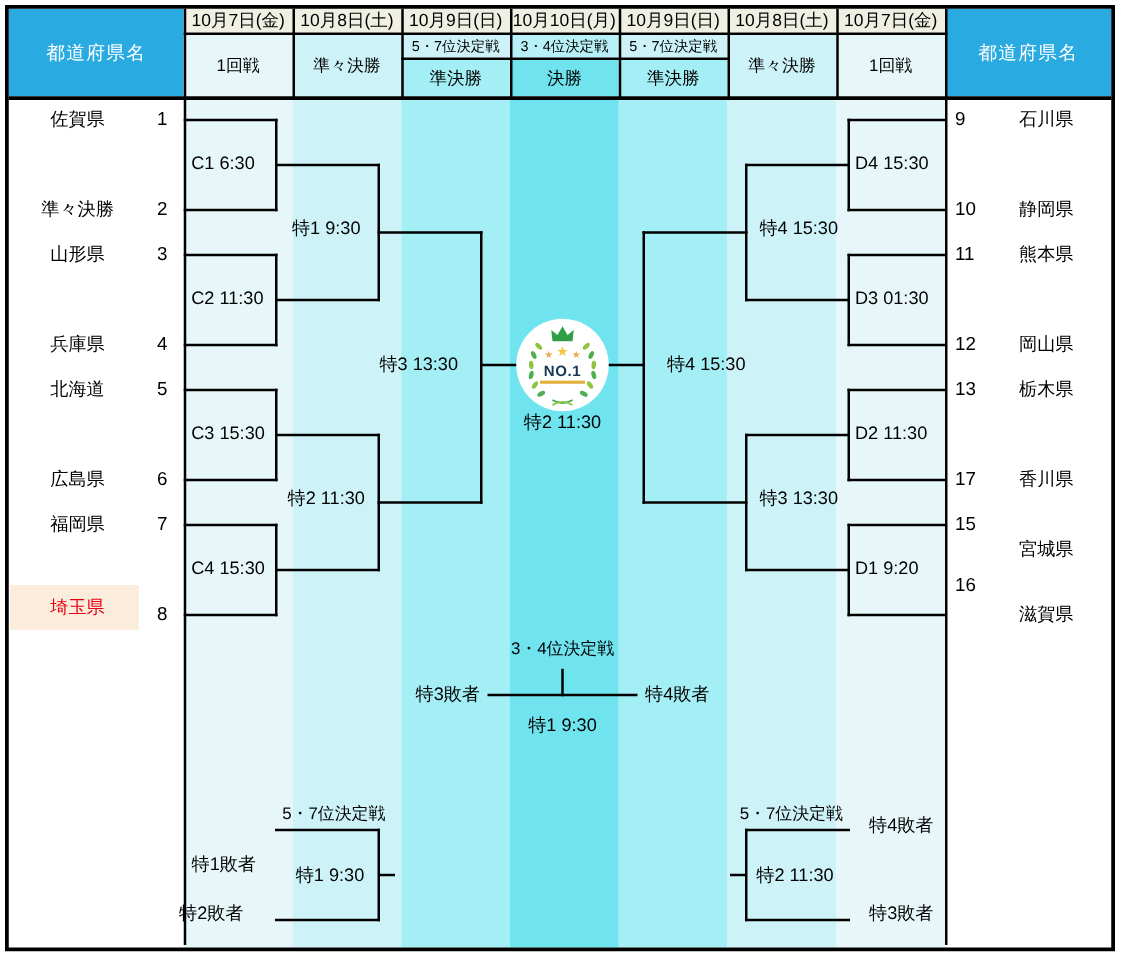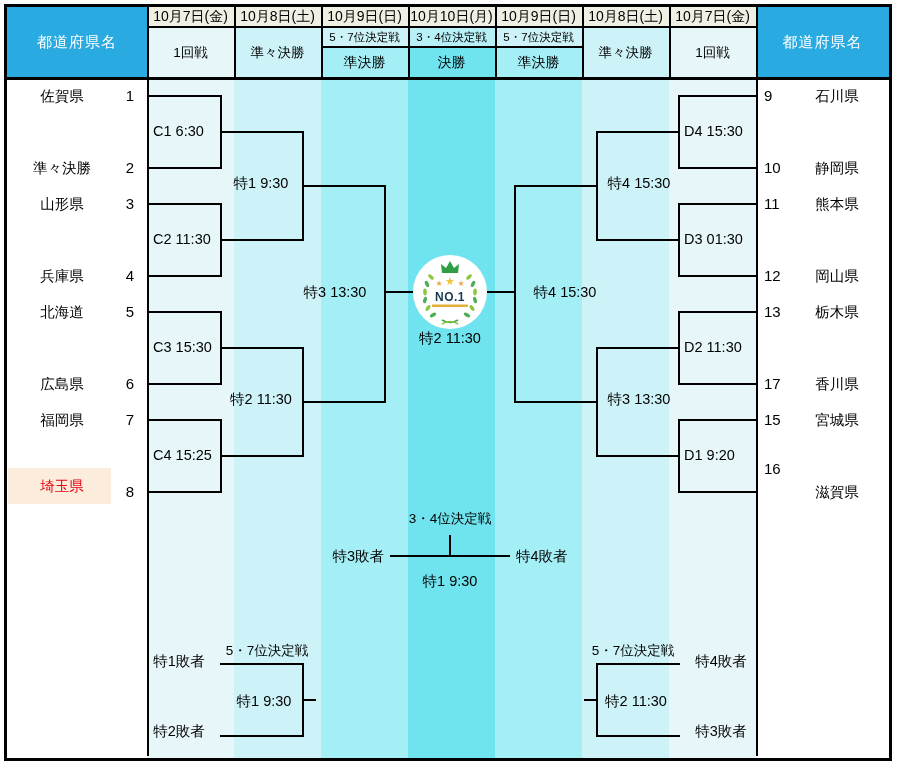--- a/index.html
+++ b/index.html
@@ -88,36 +88,36 @@
   <div class="lbl numL" style="top:373px">6</div>
   <div class="lbl numL" style="top:409px">7</div>
   <div class="lbl numL" style="top:481px">8</div>
 
   <div class="lbl prefR" style="top:85px">石川県</div>
   <div class="lbl prefR" style="top:157px">静岡県</div>
   <div class="lbl prefR" style="top:193px">熊本県</div>
   <div class="lbl prefR" style="top:265px">岡山県</div>
   <div class="lbl prefR" style="top:301px">栃木県</div>
   <div class="lbl prefR" style="top:373px">香川県</div>
-  <div class="lbl prefR" style="top:409px">宮城県</div>
+  <div class="lbl prefR" style="top:429px">宮城県</div>
   <div class="lbl prefR" style="top:481px">滋賀県</div>
 
   <div class="lbl numR" style="top:85px">9</div>
   <div class="lbl numR" style="top:157px">10</div>
   <div class="lbl numR" style="top:193px">11</div>
   <div class="lbl numR" style="top:265px">12</div>
   <div class="lbl numR" style="top:301px">13</div>
   <div class="lbl numR" style="top:373px">17</div>
   <div class="lbl numR" style="top:409px">15</div>
   <div class="lbl numR" style="top:458px">16</div>
 
   <div class="lbl m" style="left:153px;top:120px">C1 6:30</div>
   <div class="lbl m" style="left:153px;top:228px">C2 11:30</div>
   <div class="lbl m" style="left:153px;top:336px">C3 15:30</div>
-  <div class="lbl m" style="left:153px;top:444px">C4 15:25</div>
+  <div class="lbl m" style="left:153px;top:444px">C4 15:30</div>
   <div class="lbl m" style="left:684px;top:120px">D4 15:30</div>
   <div class="lbl m" style="left:684px;top:228px">D3 01:30</div>
   <div class="lbl m" style="left:684px;top:336px">D2 11:30</div>
   <div class="lbl m" style="left:684px;top:444px">D1 9:20</div>
 
   <div class="lbl m ctr" style="left:222px;width:78px;top:172px">特1 9:30</div>
   <div class="lbl m ctr" style="left:222px;width:78px;top:388px">特2 11:30</div>
   <div class="lbl m ctr" style="left:600px;width:78px;top:172px">特4 15:30</div>
   <div class="lbl m ctr" style="left:600px;width:78px;top:388px">特3 13:30</div>
 
@@ -125,22 +125,22 @@
   <div class="lbl m ctr" style="left:522px;width:86px;top:281px">特4 15:30</div>
 
   <div class="lbl m ctr" style="left:405px;width:90px;top:327px">特2 11:30</div>
 
   <div class="lbl sect ctr" style="left:380px;width:140px;top:508px">3・4位決定戦</div>
   <div class="lbl m rt" style="left:300px;width:84px;top:545px">特3敗者</div>
   <div class="lbl m" style="left:516px;width:84px;top:545px">特4敗者</div>
   <div class="lbl m ctr" style="left:405px;width:90px;top:570px">特1 9:30</div>
 
   <div class="lbl sect ctr" style="left:222px;width:90px;top:640px">5・7位決定戦</div>
-  <div class="lbl m ctr" style="left:146px;width:66px;top:650px">特1敗者</div>
-  <div class="lbl m ctr" style="left:146px;width:66px;top:720px">特2敗者</div>
+  <div class="lbl m ctr" style="left:146px;width:66px;top:681px">特1敗者</div>
+  <div class="lbl m ctr" style="left:136px;width:66px;top:720px">特2敗者</div>
   <div class="lbl m ctr" style="left:228px;width:72px;top:690px">特1 9:30</div>
 
   <div class="lbl sect ctr" style="left:588px;width:90px;top:640px">5・7位決定戦</div>
   <div class="lbl m ctr" style="left:688px;width:66px;top:650px">特4敗者</div>
   <div class="lbl m ctr" style="left:688px;width:66px;top:720px">特3敗者</div>
   <div class="lbl m ctr" style="left:600px;width:72px;top:690px">特2 11:30</div>
 
   <div class="abs ln" style="left: 147px; top: 7px; width: 2px; height: 749px;"></div>
     <div class="abs ln" style="left: 756px; top: 7px; width: 2px; height: 749px;"></div>
     <div class="abs ln" style="left: 234px; top: 7px; width: 2px; height: 72px;"></div>

